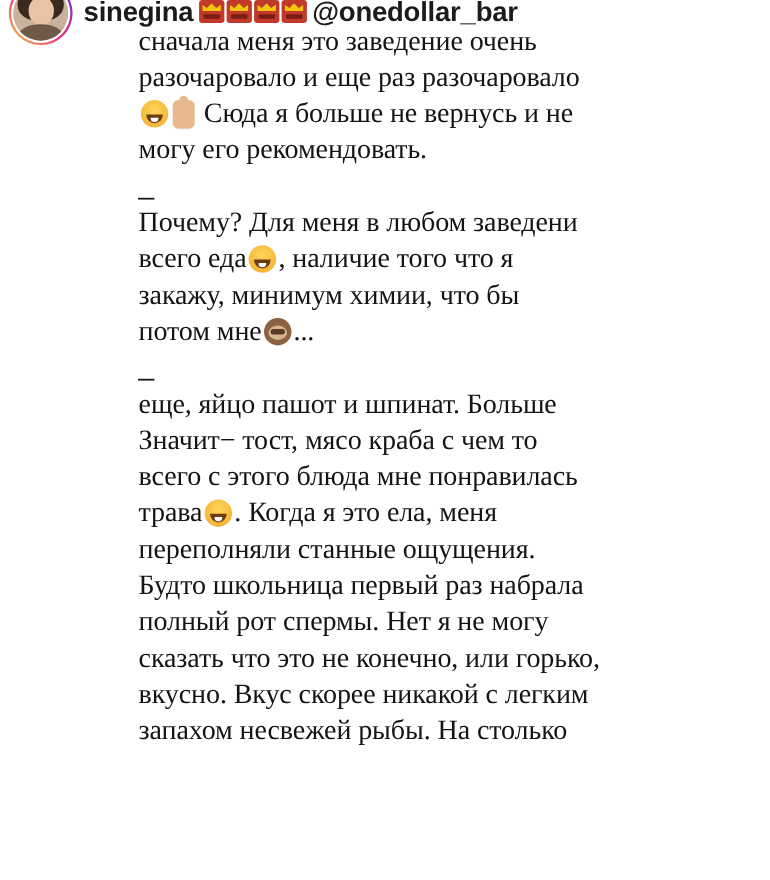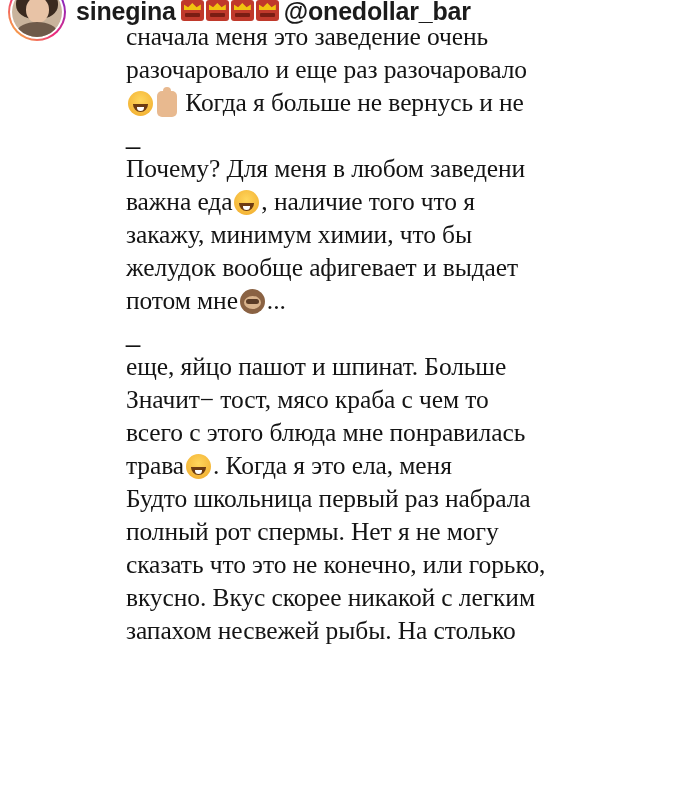--- a/index.html
+++ b/index.html
@@ -257,39 +257,40 @@
       </span>
       <span class="handle">@onedollar_bar</span>
     </div>
   </div>
 
   <div class="caption">
     <p>сначала меня это заведение очень</p>
     <p>разочаровало и еще раз разочаровало</p>
     <p>
       <span class="emo joy"></span><span class="emo finger"></span>
-      <span>Когда я больше не вернусь и не</span>
-    </p>
+      <span>Сюда я больше не вернусь и не</span>
+    </p>
+    <p>могу его рекомендовать.</p>
     <span class="dash">_</span>
     <p>Почему? Для меня в любом заведени</p>
     <p>
-      <span>важна еда</span><span class="emo joy"></span><span>, наличие того что я</span>
+      <span>всего еда</span><span class="emo joy"></span><span>, наличие того что я</span>
     </p>
     <p>закажу, минимум химии, что бы</p>
-    <p>желудок вообще афигевает и выдает</p>
     <p>
       <span>потом мне</span><span class="emo monkey"></span><span>...</span>
     </p>
     <span class="dash">_</span>
     <p>еще, яйцо пашот и шпинат. Больше</p>
     <p>Значит−  тост, мясо краба с чем то</p>
     <p>всего с этого блюда мне понравилась</p>
     <p>
       <span>трава</span><span class="emo joy"></span><span>. Когда я это ела, меня</span>
     </p>
+    <p>переполняли станные ощущения.</p>
     <p>Будто школьница первый раз набрала</p>
     <p>полный рот спермы. Нет я не могу</p>
     <p>сказать что это не конечно, или горько,</p>
     <p>вкусно. Вкус скорее никакой с легким</p>
     <p>запахом несвежей рыбы. На столько</p>
 
   </div>
 
 </div>
 

